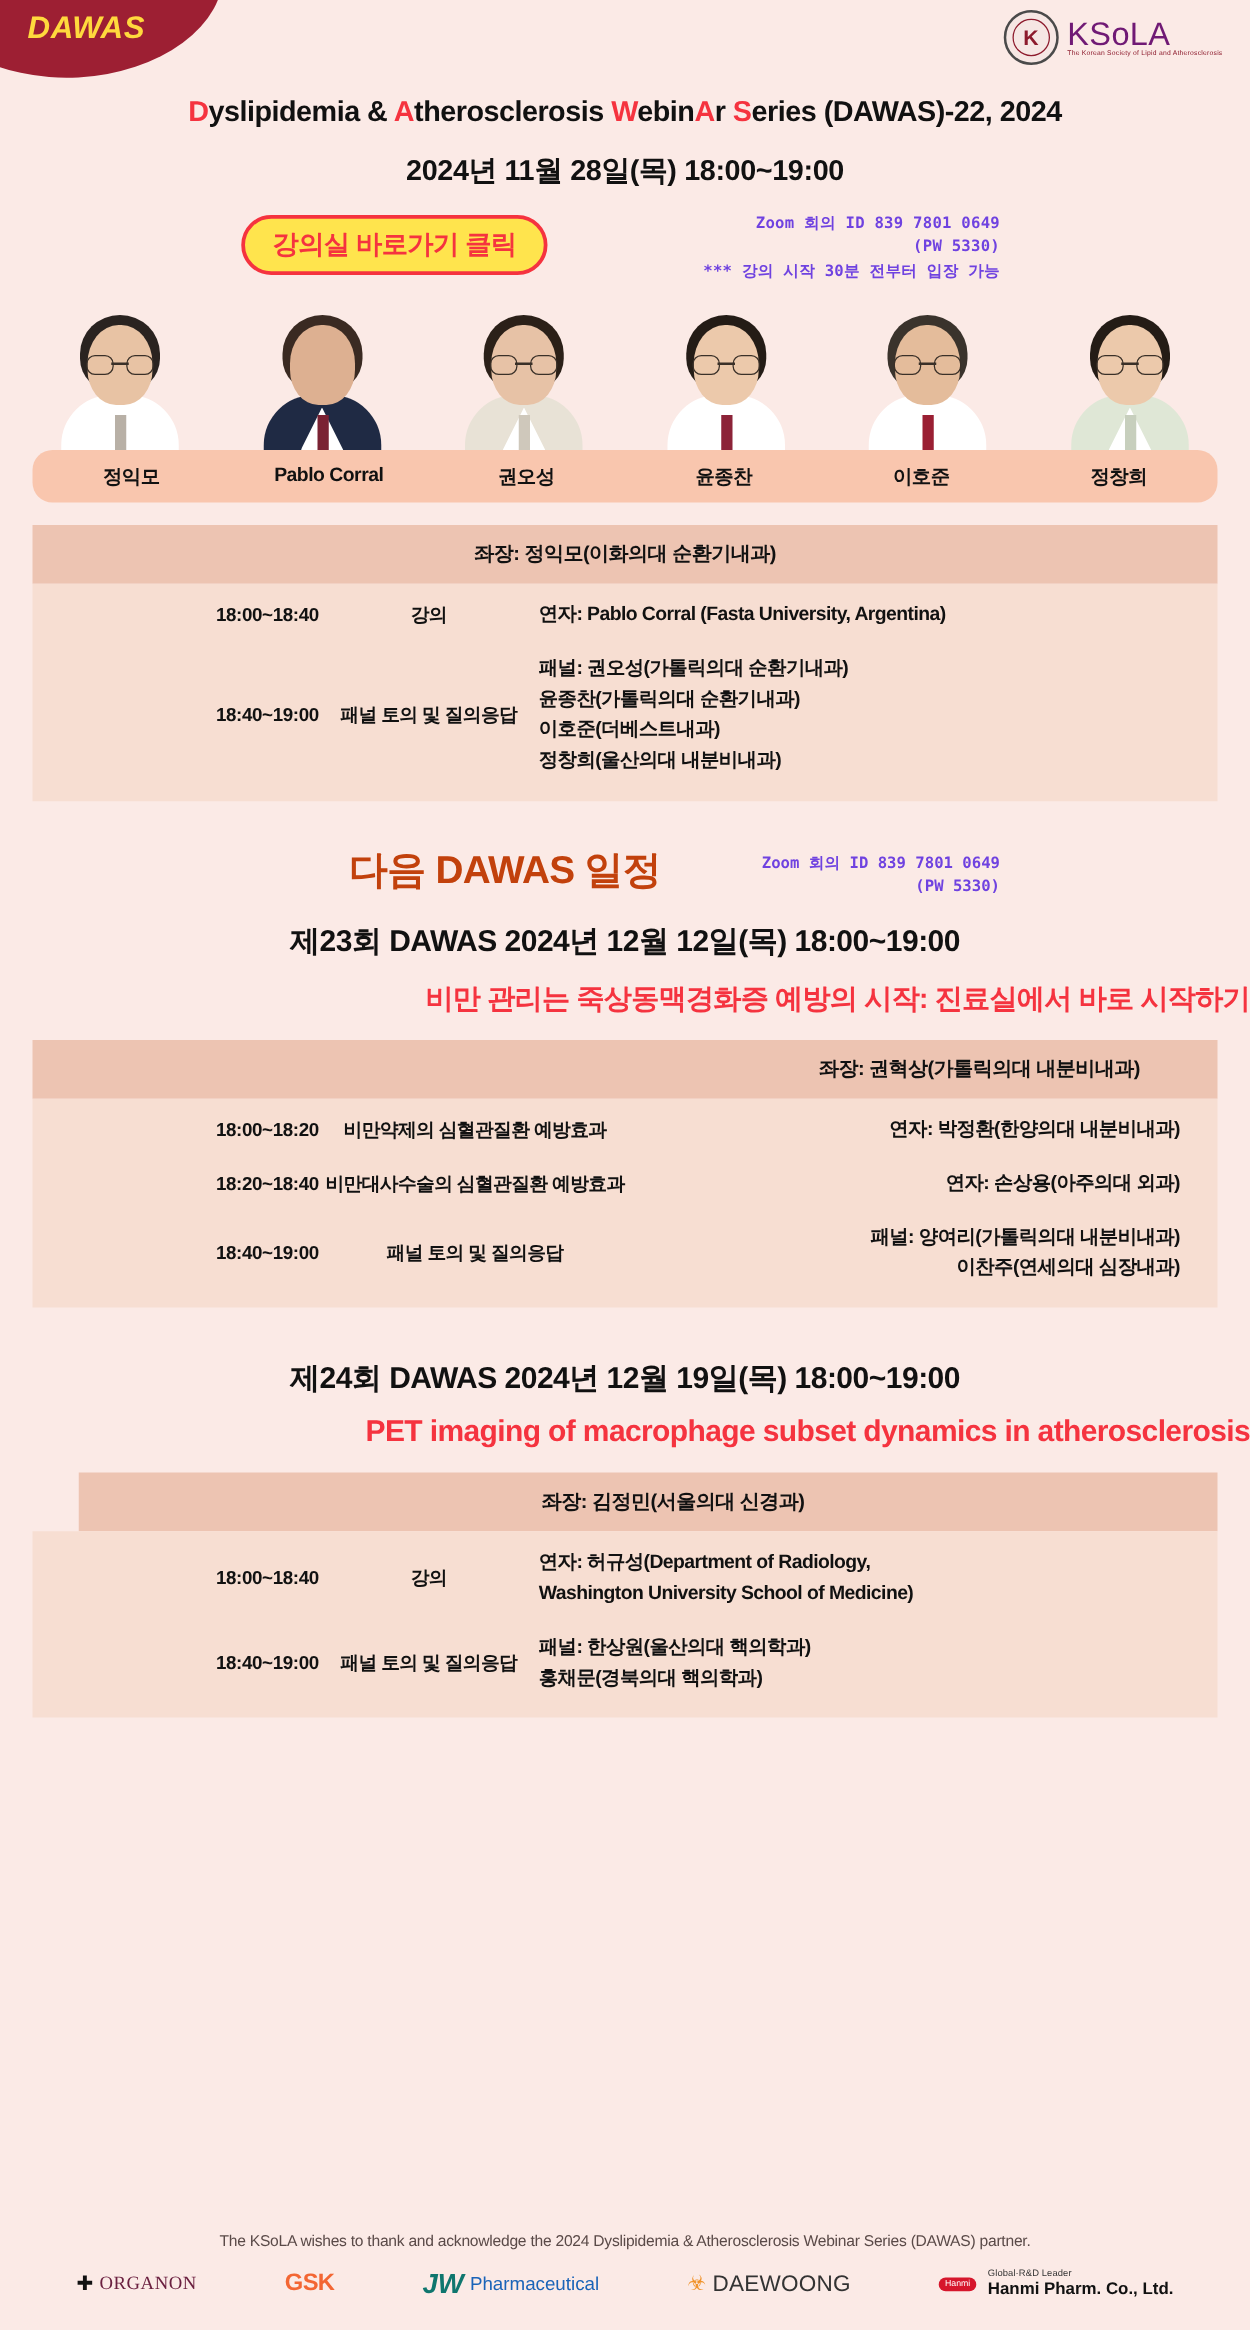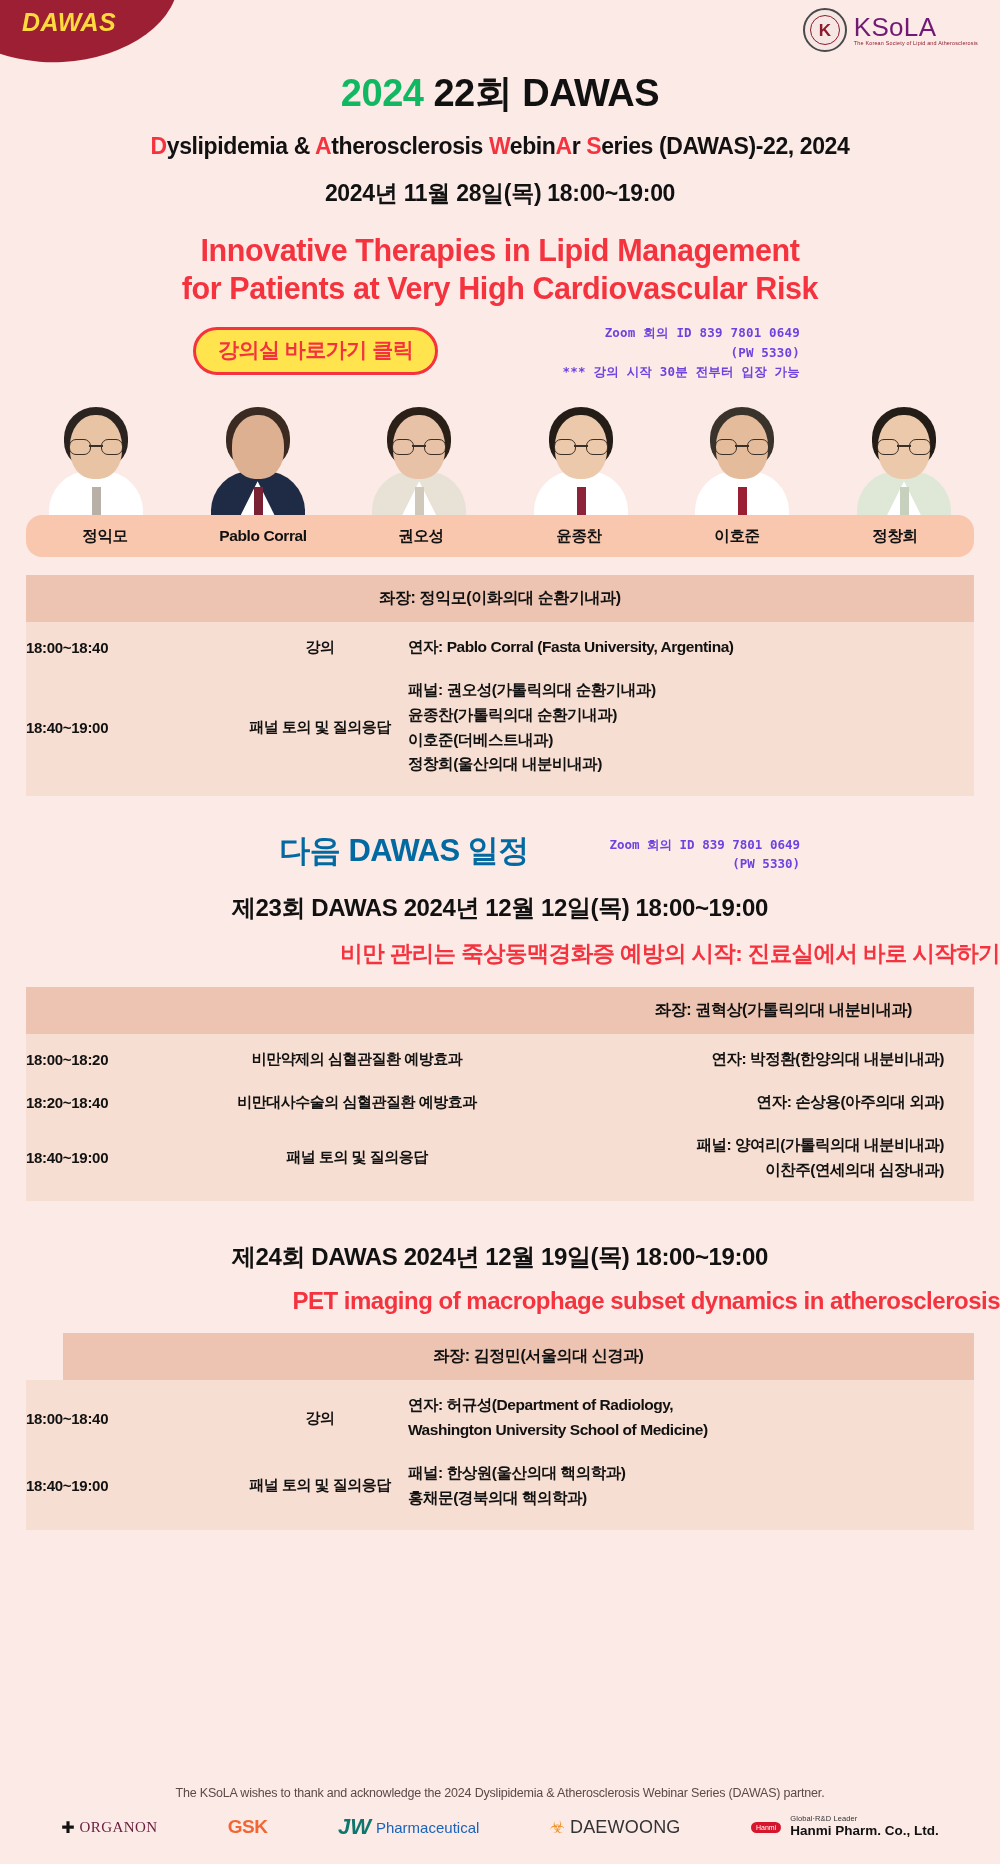--- a/index.html
+++ b/index.html
@@ -109,31 +109,31 @@
   
   .prog{margin:18px 26px 0;}
   .prog .chair{
     background:#edc4b2;padding:13px 0;font-size:16px;font-weight:bold;letter-spacing:-.4px;
   }
   .prog .chair.center{text-align:center;}
   .prog .chair.right{text-align:right;padding-right:62px;}
   .prog .chair.c3{text-align:center;padding-left:40px;margin-left:37px;}
   .prog .rows{background:#f7ded2;padding:4px 0 10px;}
   .row{display:flex;align-items:center;padding:9px 0;}
-  .c-time{width:206px;text-align:left;font-size:15px;font-weight:bold;letter-spacing:-.3px;}
+  .c-time{width:206px;text-align:right;font-size:15px;font-weight:bold;letter-spacing:-.3px;padding-left:23px;}
   .c-topic{width:176px;text-align:center;font-size:15px;font-weight:bold;letter-spacing:-.5px;}
   .c-topic.wide{width:250px;}
   .c-person{flex:1;font-size:15.5px;font-weight:bold;line-height:1.6;letter-spacing:-.45px;white-space:pre-line;}
   .c-person.rt{text-align:right;padding-right:30px;}
 
   
   .next-head{position:relative;height:58px;margin-top:34px;}
   .next-title{
     position:absolute;left:50%;transform:translateX(-50%) translateX(-96px);
-    top:0;color:#0369a1;font-size:31px;font-weight:bold;letter-spacing:-.5px;
+    top:0;color:#c2410c;font-size:31px;font-weight:bold;letter-spacing:-.5px;
   }
   .next-zoom{
     position:absolute;right:200px;top:6px;text-align:right;
     color:#6f42e0;font-size:12.5px;font-weight:bold;line-height:1.5;
     font-family:"DejaVu Sans Mono",monospace;white-space:pre-line;
   }
   .sess-date{text-align:center;font-size:24px;font-weight:bold;letter-spacing:-.4px;margin-top:4px;}
   .sess-topic{text-align:right;color:#f5333f;font-size:22.5px;font-weight:bold;letter-spacing:-.6px;margin-top:14px;}
   .sess-topic.en{font-size:24px;letter-spacing:-.5px;}
 
@@ -173,29 +173,22 @@
       <span>K</span>
     </div>
     <div class="ksola-text">
       <div class="ksola-name">KSoLA</div>
       <div class="ksola-sub">The Korean Society of Lipid and Atherosclerosis</div>
     </div>
   </div>
 </div>
 
 <div class="title-block">
-  <div class="h1">
-    <span class="green">2024</span><span> 22회 DAWAS</span>
-  </div>
   <div class="h2" id="series-line"><span class="r">D</span><span>yslipidemia &amp; </span><span class="r">A</span><span>therosclerosis </span><span class="r">W</span><span>ebin</span><span class="r">A</span><span>r </span><span class="r">S</span><span>eries (DAWAS)-22, 2024</span></div>
   <div class="h3">2024년 11월 28일(목) 18:00~19:00</div>
-  <div class="h4">
-    <div>Innovative Therapies in Lipid Management</div>
-    <div>for Patients at Very High Cardiovascular Risk</div>
-  </div>
 </div>
 
 <div class="access-row">
   <div class="go-btn">강의실 바로가기 클릭</div>
   <div class="zoominfo">Zoom 회의 ID 839 7801 0649
 (PW 5330)
 *** 강의 시작 30분 전부터 입장 가능</div>
 </div>
 
 <div class="photos" id="photos">

